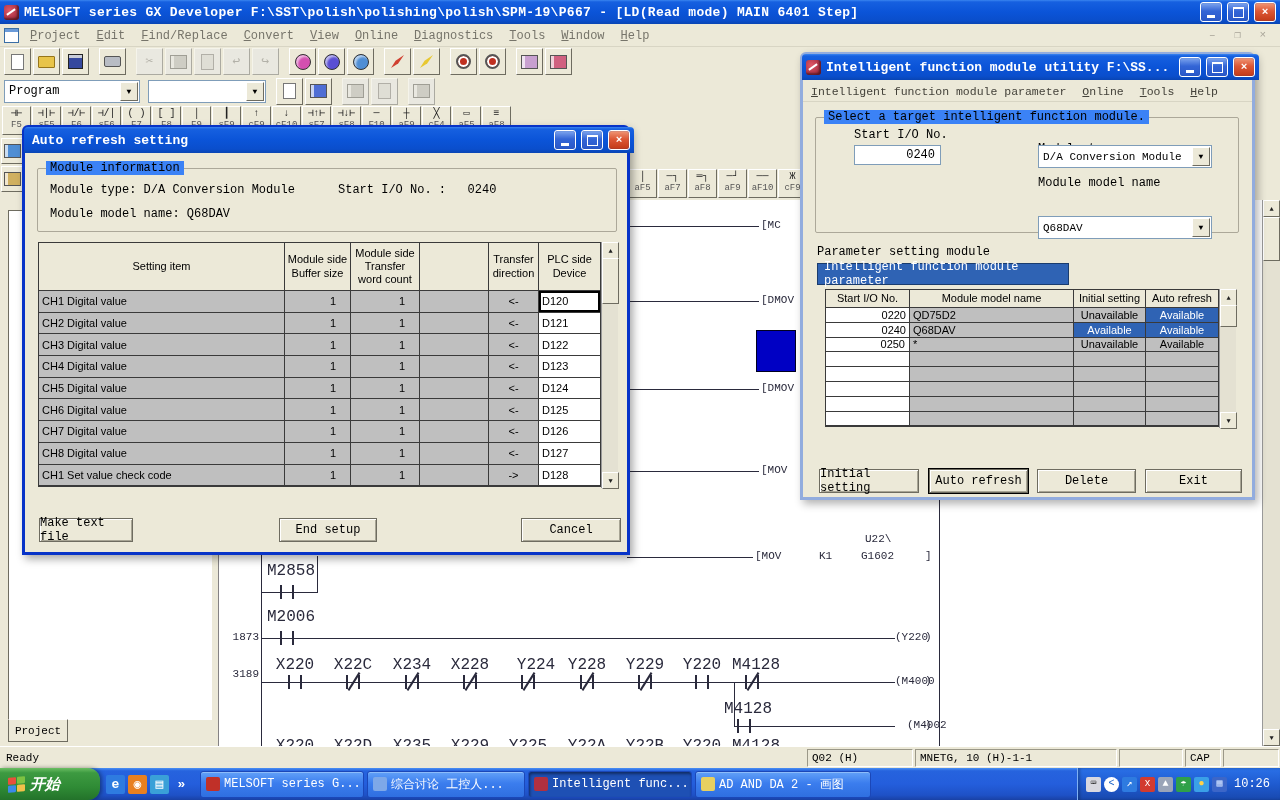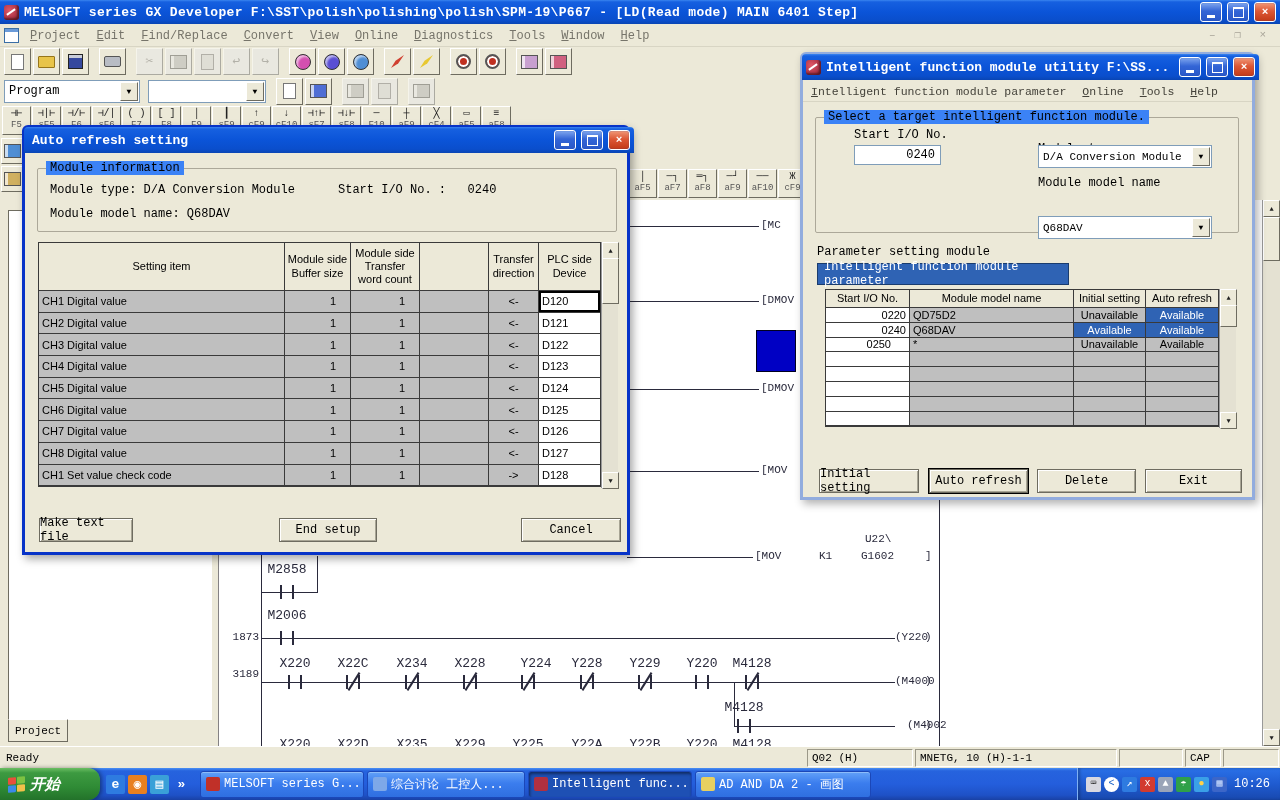--- a/index.html
+++ b/index.html
@@ -60,21 +60,21 @@
   .hl{background:#2F63B4 !important;color:#fff !important}
   .xpsb{background:#E4E1D2;border-left:1px solid #999;position:absolute;right:0;top:0;width:16px}
   .sbbtn{position:absolute;left:0;width:15px;height:15px;background:#ECE9D8;border:1px solid;
     border-color:#fff #6E6C60 #6E6C60 #fff;font-size:7px;display:flex;align-items:center;justify-content:center;color:#222}
   .sbthumb{position:absolute;left:0;width:15px;background:#ECE9D8;border:1px solid;border-color:#fff #6E6C60 #6E6C60 #fff}
   
   #ladder{left:218px;top:200px;width:1044px;height:546px;background:#fff;border-left:1px solid #848284}
   .hline{position:absolute;height:1px;background:#2A2A3C}
   .vline{position:absolute;width:1px;background:#2A2A3C}
   .ltxt{position:absolute;font-size:11px;color:#2A2A3C;white-space:nowrap}
-  .klabel{position:absolute;width:40px;text-align:center;font-size:13px;color:#2A2A3C}
+  .klabel{position:absolute;width:40px;text-align:center;font-size:16px;color:#2A2A3C}
   .csym{position:absolute;width:10px;height:14px;border-left:2px solid #2A2A3C;border-right:2px solid #2A2A3C}
   .csym.nc::after{content:"";position:absolute;left:5px;top:-4px;width:2px;height:21px;background:#2A2A3C;transform:rotate(32deg)}
   .rnum{position:absolute;width:40px;text-align:right;font-size:11px;color:#2A2A3C}
   
   #autodlg{left:22px;top:125px;width:602px;height:424px;background:#ECE9D8;border:3px solid #0733C8;
     border-radius:6px 6px 0 0;z-index:30;box-shadow:3px 4px 8px rgba(0,0,0,.35)}
   #autodlg .xp-title{position:absolute;left:-1px;top:-1px;width:602px;height:26px;border-radius:4px 4px 0 0;font-size:13px}
   #utilwin{left:800px;top:52px;width:449px;height:442px;background:#ECE9D8;border:3px solid #92ACDE;
     border-radius:6px 6px 0 0;z-index:20;box-shadow:3px 4px 8px rgba(0,0,0,.3)}
   #utilwin .xp-title{position:absolute;left:-1px;top:-1px;width:449px;height:26px;border-radius:4px 4px 0 0;font-size:13px}
@@ -566,21 +566,21 @@
         <div class="gcell ghead">Initial setting</div>
         <div class="gcell ghead">Auto refresh</div>
         <div class="gcell wcell" style="justify-content: flex-end; padding-right: 3px;">0220</div>
         <div class="gcell lpad">QD75D2</div>
         <div class="gcell center">Unavailable</div>
         <div class="gcell center hl">Available</div>
         <div class="gcell wcell" style="justify-content: flex-end; padding-right: 3px;">0240</div>
         <div class="gcell lpad">Q68DAV</div>
         <div class="gcell center hl">Available</div>
         <div class="gcell center hl">Available</div>
-        <div class="gcell wcell" style="justify-content: flex-end; padding-right: 18px;">0250</div>
+        <div class="gcell wcell" style="justify-content: flex-end; padding-right: 4px;">0250</div>
         <div class="gcell lpad">*</div>
         <div class="gcell center">Unavailable</div>
         <div class="gcell center">Available</div>
         <div class="gcell wcell" style="justify-content: flex-end; padding-right: 3px;"></div>
         <div class="gcell lpad"></div>
         <div class="gcell center"></div>
         <div class="gcell center"></div>
         <div class="gcell wcell" style="justify-content: flex-end; padding-right: 3px;"></div>
         <div class="gcell lpad"></div>
         <div class="gcell center"></div>

